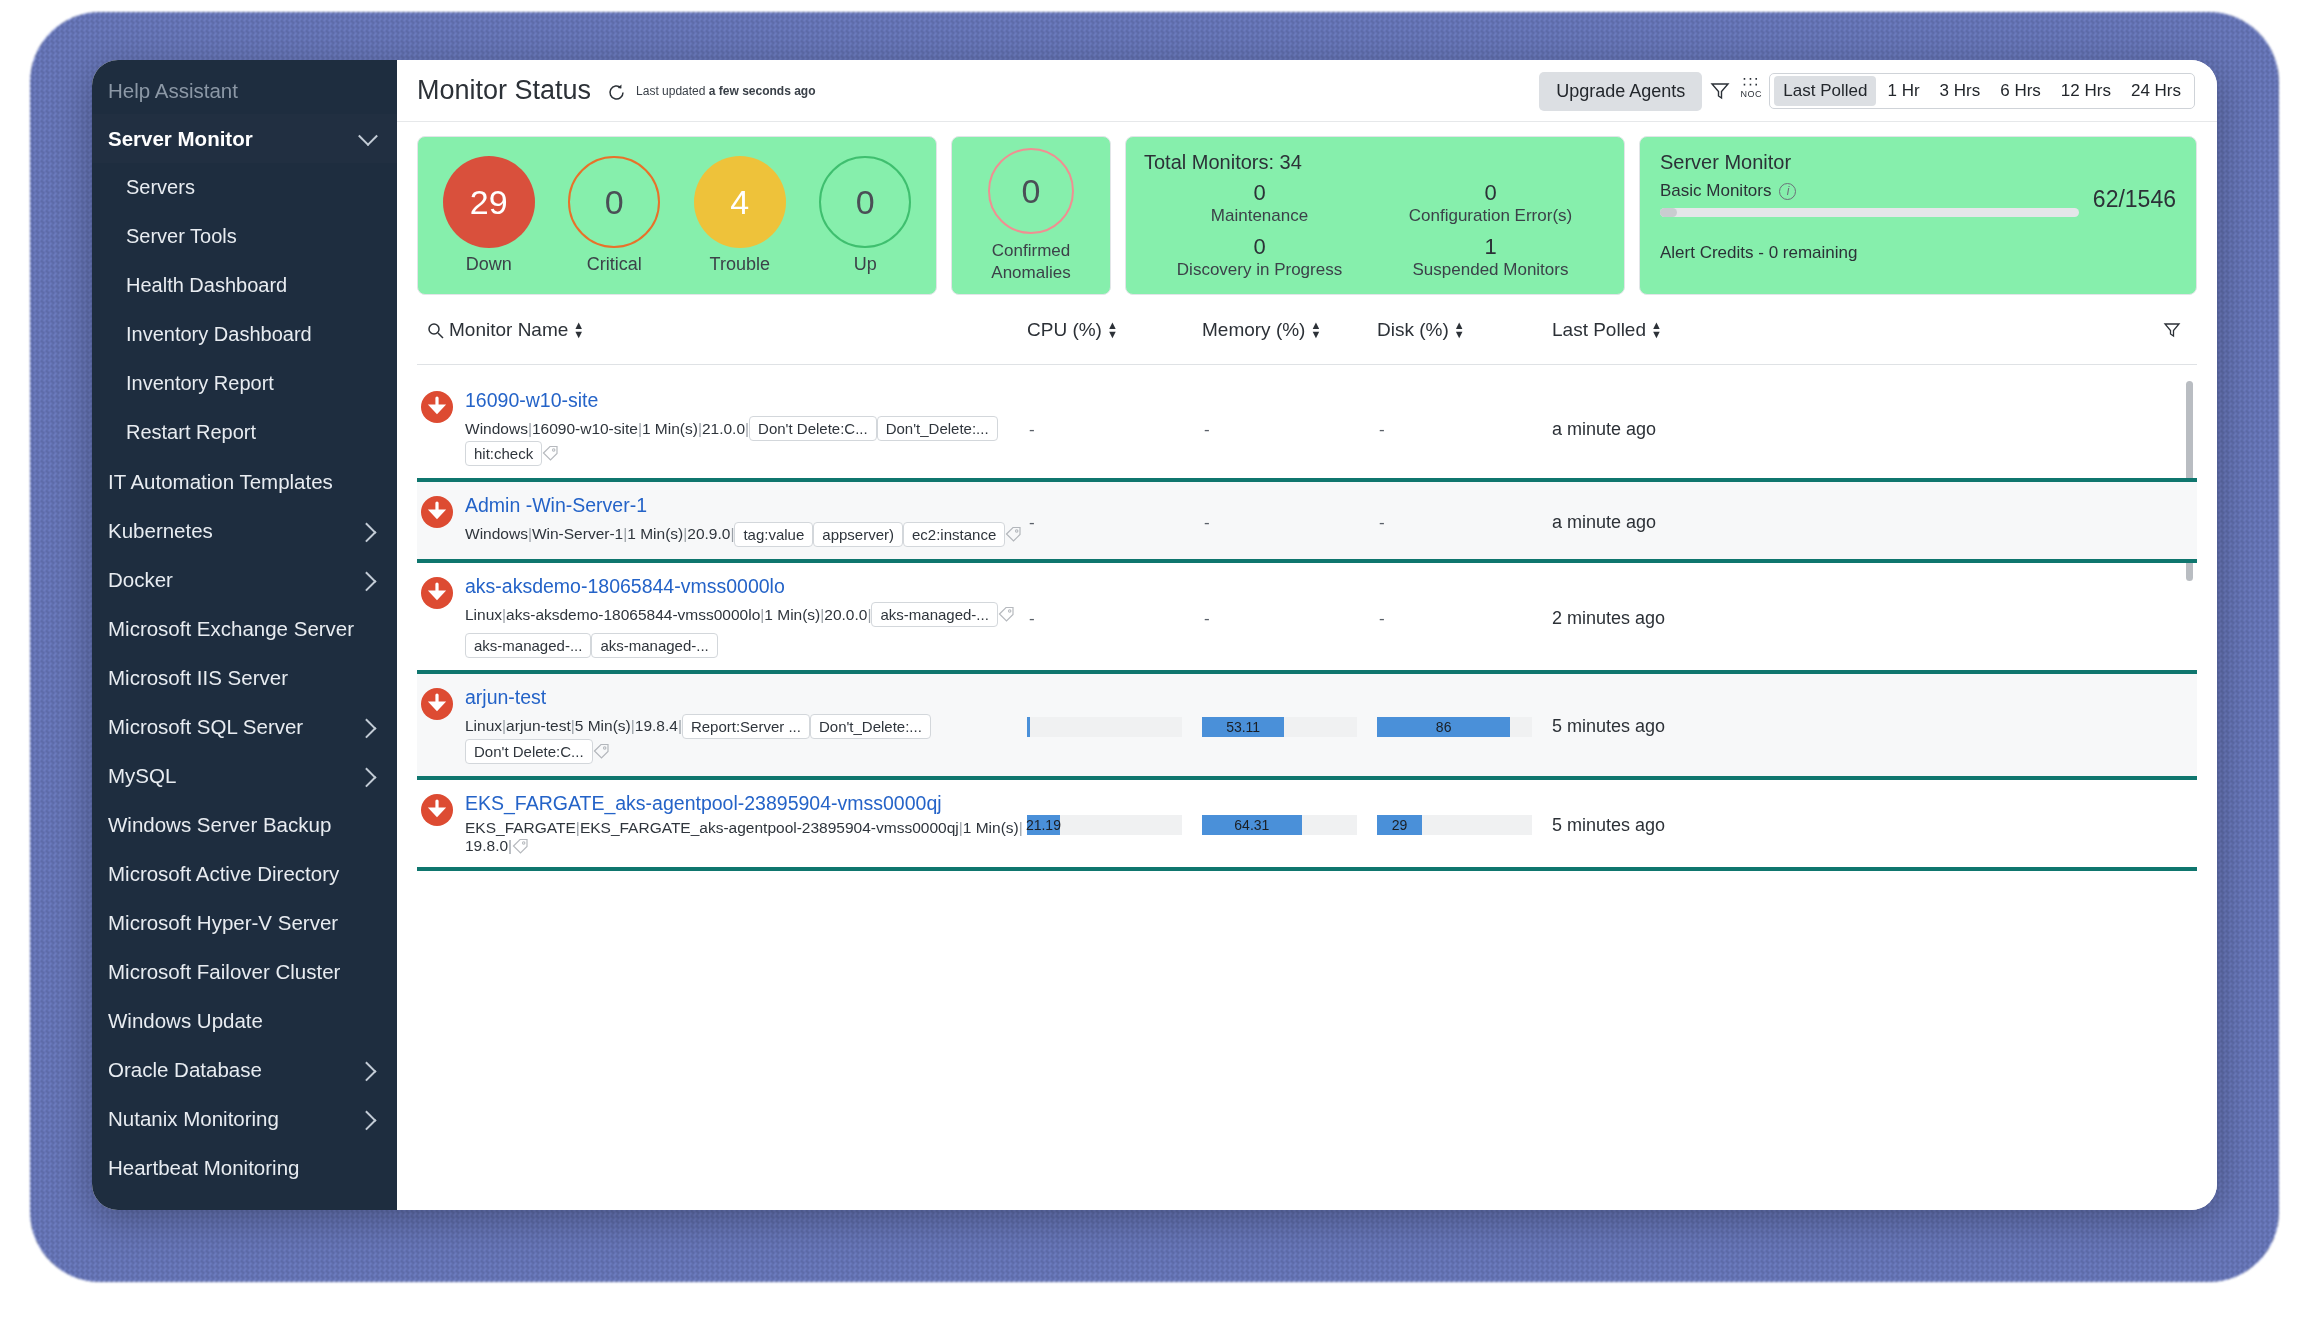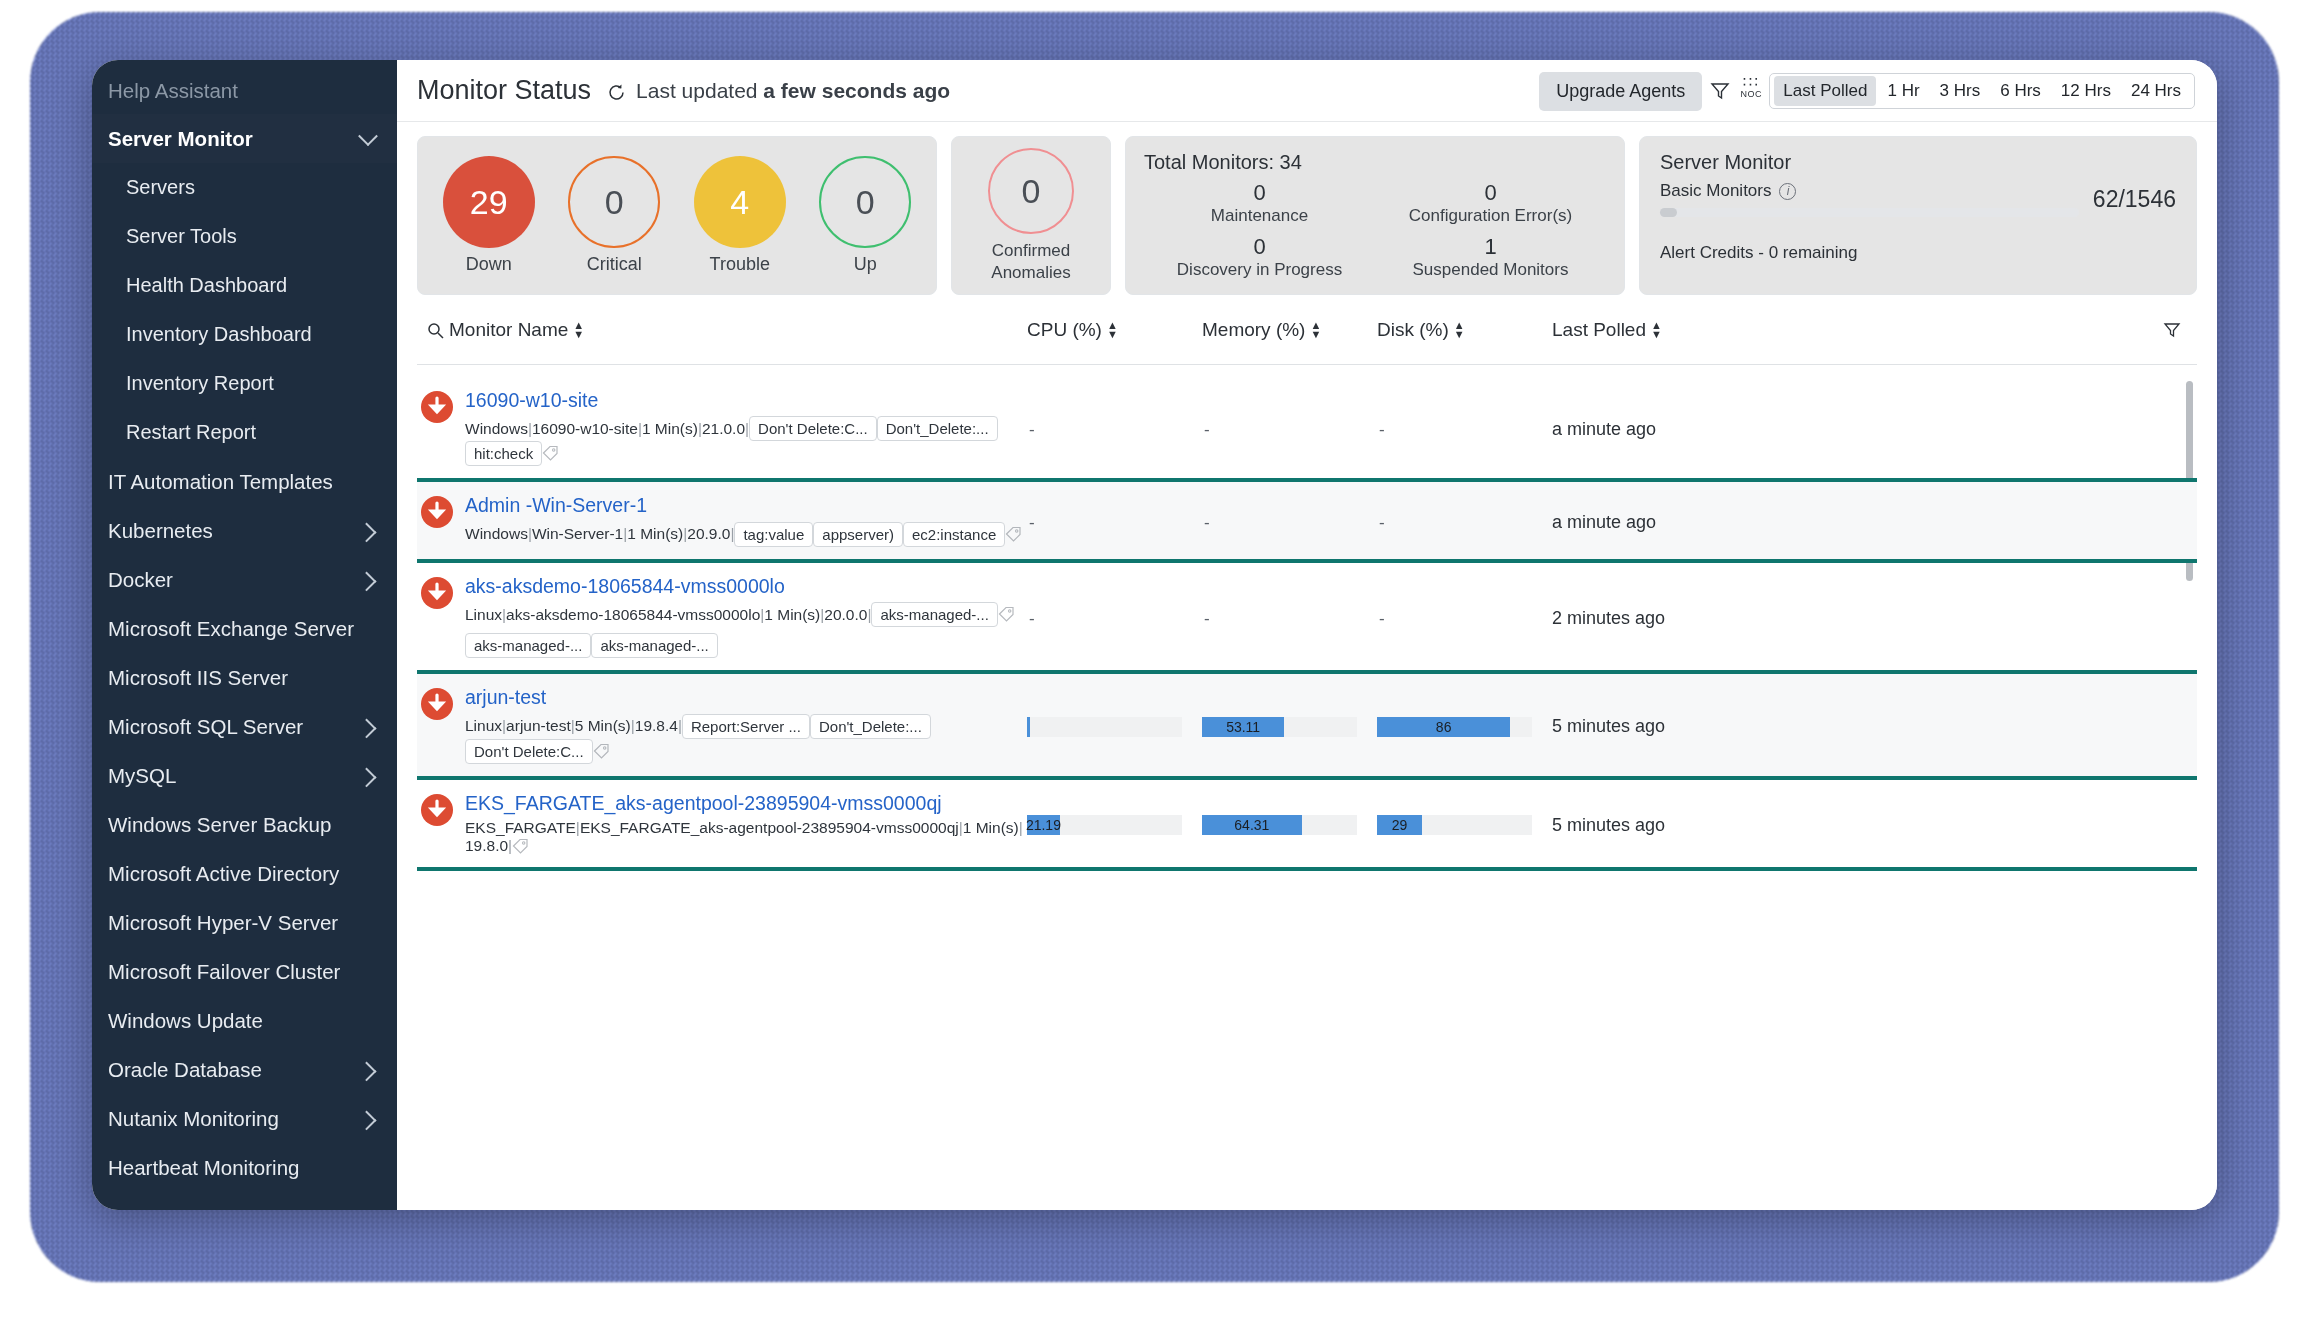--- a/index.html
+++ b/index.html
@@ -85,21 +85,21 @@
     display: flex; align-items: center;
     padding: 0 22px 0 20px;
     border-bottom: 1px solid #e6e8ea;
     position: relative;
   }
   #page-title { font-size: 27px; color: #2c3137; font-weight: 400; }
   #refresh-icon {
     margin: 0 10px 0 16px; width: 19px; height: 19px;
     display: inline-block; position: relative; top: 2px;
   }
-  #last-updated { font-size: 21px; color: #3a4048; }
+  #last-updated { font-size: 12px; color: #3a4048; }
   #last-updated b { font-weight: bold; }
   #topbar-right {
     position: absolute; right: 22px; top: 0; height: 62px;
     display: flex; align-items: center; gap: 5px;
   }
   #upgrade-btn {
     background: #dcdfe3; color: #23272c;
     border: none; border-radius: 5px;
     padding: 9px 17px; font-size: 18px;
     font-family: inherit; cursor: pointer;
@@ -120,21 +120,21 @@
   .tbtn.sel { background: #dcdfe3; }
 
   
   #cards {
     display: flex; gap: 14px;
     padding: 14px 20px 12px 20px;
     align-items: stretch;
   }
   .card {
     border: 1px solid #e2e5e8; border-radius: 8px;
-    background: #e5e5e5;
+    background: #86efac;
   }
   #card-status { width: 520px; display: flex; align-items: center; justify-content: space-around; padding: 6px 8px; }
   .stat { text-align: center; width: 118px; }
   .ring {
     width: 92px; height: 92px; border-radius: 50%;
     margin: 0 auto 6px auto;
     display: flex; align-items: center; justify-content: center;
     font-size: 34px;
   }
   .stat .cap { font-size: 18px; color: #3c4249; }

